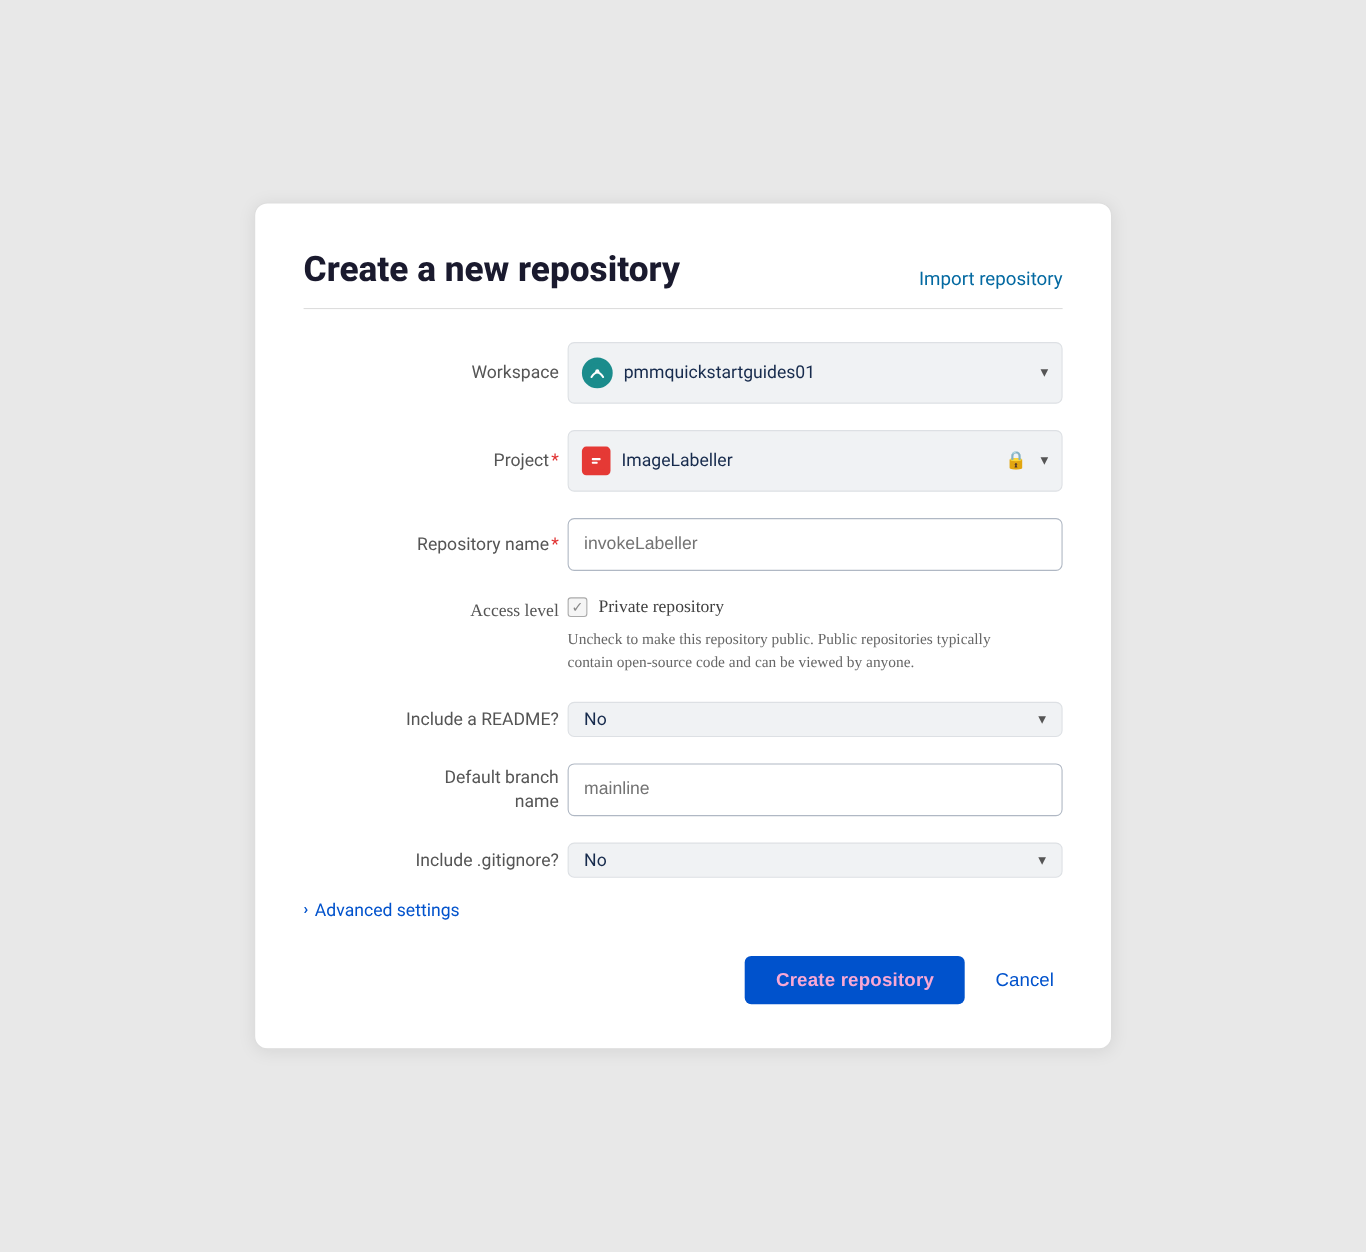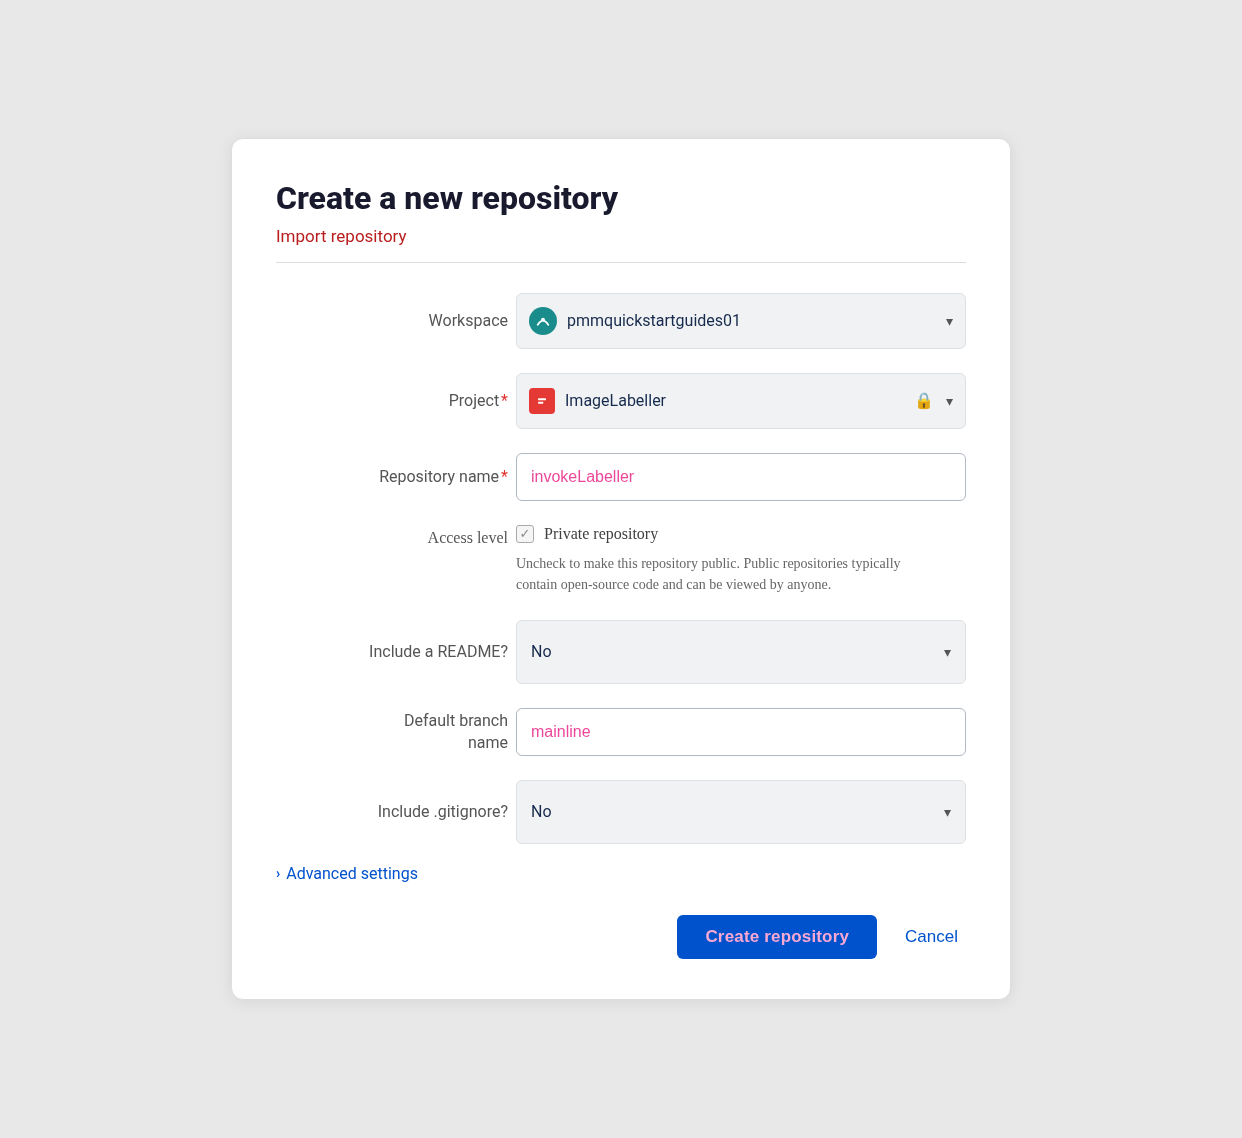--- a/index.html
+++ b/index.html
@@ -15,32 +15,31 @@
       background: #fff;
       border-radius: 12px;
       border: 1px solid #ddd;
       width: 780px;
       padding: 40px 44px 40px 44px;
       box-shadow: 0 2px 16px rgba(0,0,0,0.08);
     }
     .dialog-header {
       display: flex;
       justify-content: space-between;
-      align-items: flex-start;
+      align-items: flex-end;
       margin-bottom: 16px;
-      flex-direction: column;
     }
     .dialog-title {
       font-size: 32px;
       font-weight: 800;
       color: #1a1a2e;
       line-height: 1.2;
     }
     .import-link {
-      color: #b91c1c;
+      color: #0369a1;
       font-size: 17px;
       font-weight: 400;
       text-decoration: none;
       cursor: pointer;
       padding-top: 8px;
       white-space: nowrap;
     }
     .divider {
       border: none;
       border-top: 1px solid #ddd;
@@ -130,21 +129,21 @@
       font-size: 14px;
       margin-left: 4px;
     }
     .text-input {
       width: 100%;
       height: 48px;
       border: 1.5px solid #b0b8c4;
       border-radius: 6px;
       padding: 0 14px;
       font-size: 16px;
-      color: #ec4899;
+      color: #737373;
       background: #fff;
       outline: none;
     }
     .access-level-row {
       align-items: flex-start;
       font-family: Liberation Serif, serif;
     }
     .access-level-label {
       padding-top: 4px;
     }
@@ -184,21 +183,21 @@
       font-size: 14px;
       color: #666;
       line-height: 1.55;
       max-width: 420px;
     }
     .select-native-wrapper {
       position: relative;
       background: #f0f2f4;
       border: 1px solid #dde0e4;
       border-radius: 6px;
-      height: 64px;
+      height: 32px;
       display: flex;
       align-items: center;
       padding: 0 14px;
       cursor: pointer;
     }
     .select-native-text {
       flex: 1;
       font-size: 16px;
       color: #172b4d;
     }

